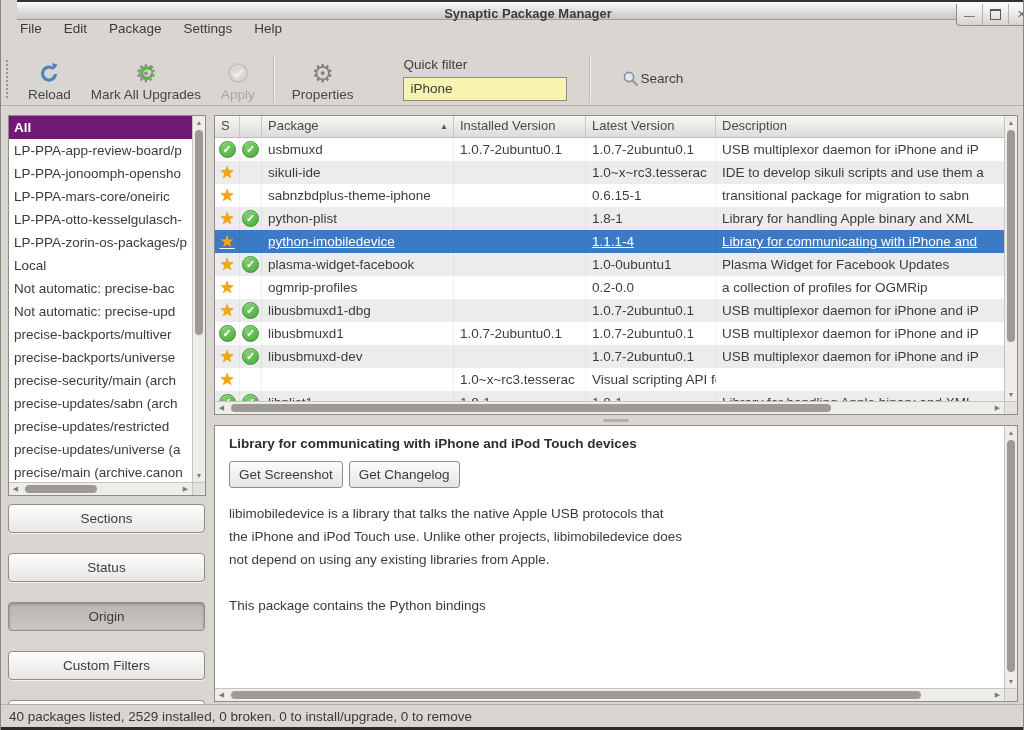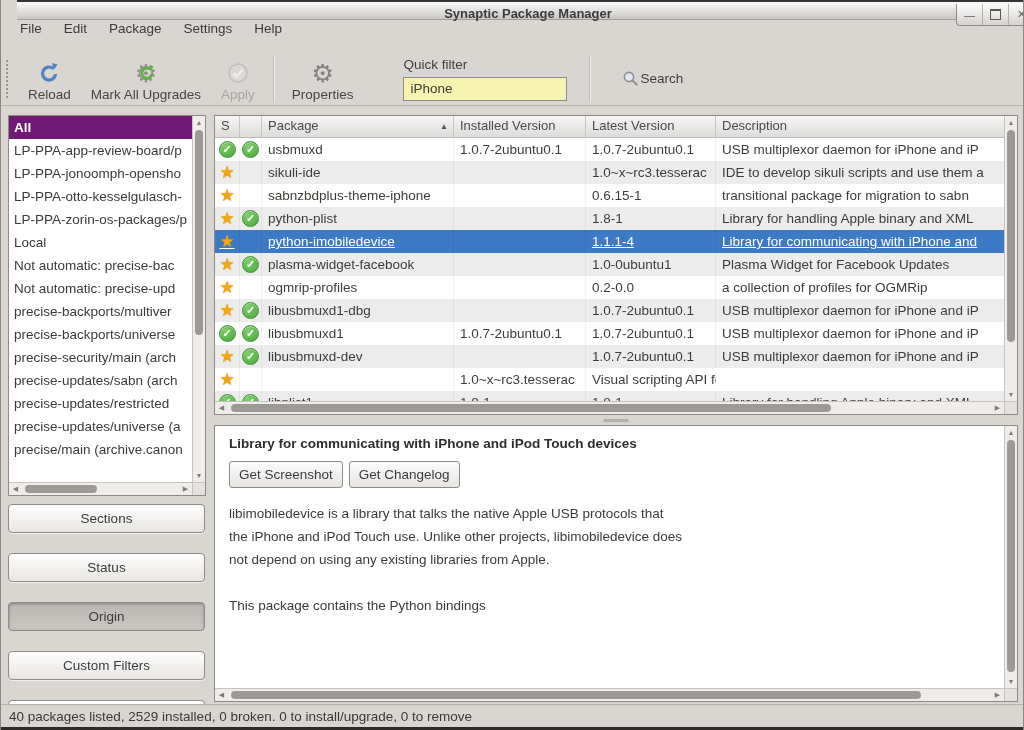--- a/index.html
+++ b/index.html
@@ -195,20 +195,21 @@
       <span>Search</span>
     </button>
   </div>
 
   <div class="origin-list">
     <div class="ol-items">
 
     <div class="ol-item selected">All</div>
         <div class="ol-item">LP-PPA-app-review-board/p</div>
         <div class="ol-item">LP-PPA-jonoomph-opensho</div>
+        <div class="ol-item">LP-PPA-mars-core/oneiric</div>
         <div class="ol-item">LP-PPA-otto-kesselgulasch-</div>
         <div class="ol-item">LP-PPA-zorin-os-packages/p</div>
         <div class="ol-item">Local</div>
         <div class="ol-item">Not automatic: precise-bac</div>
         <div class="ol-item">Not automatic: precise-upd</div>
         <div class="ol-item">precise-backports/multiver</div>
         <div class="ol-item">precise-backports/universe</div>
         <div class="ol-item">precise-security/main (arch</div>
         <div class="ol-item">precise-updates/sabn (arch</div>
         <div class="ol-item">precise-updates/restricted</div>

